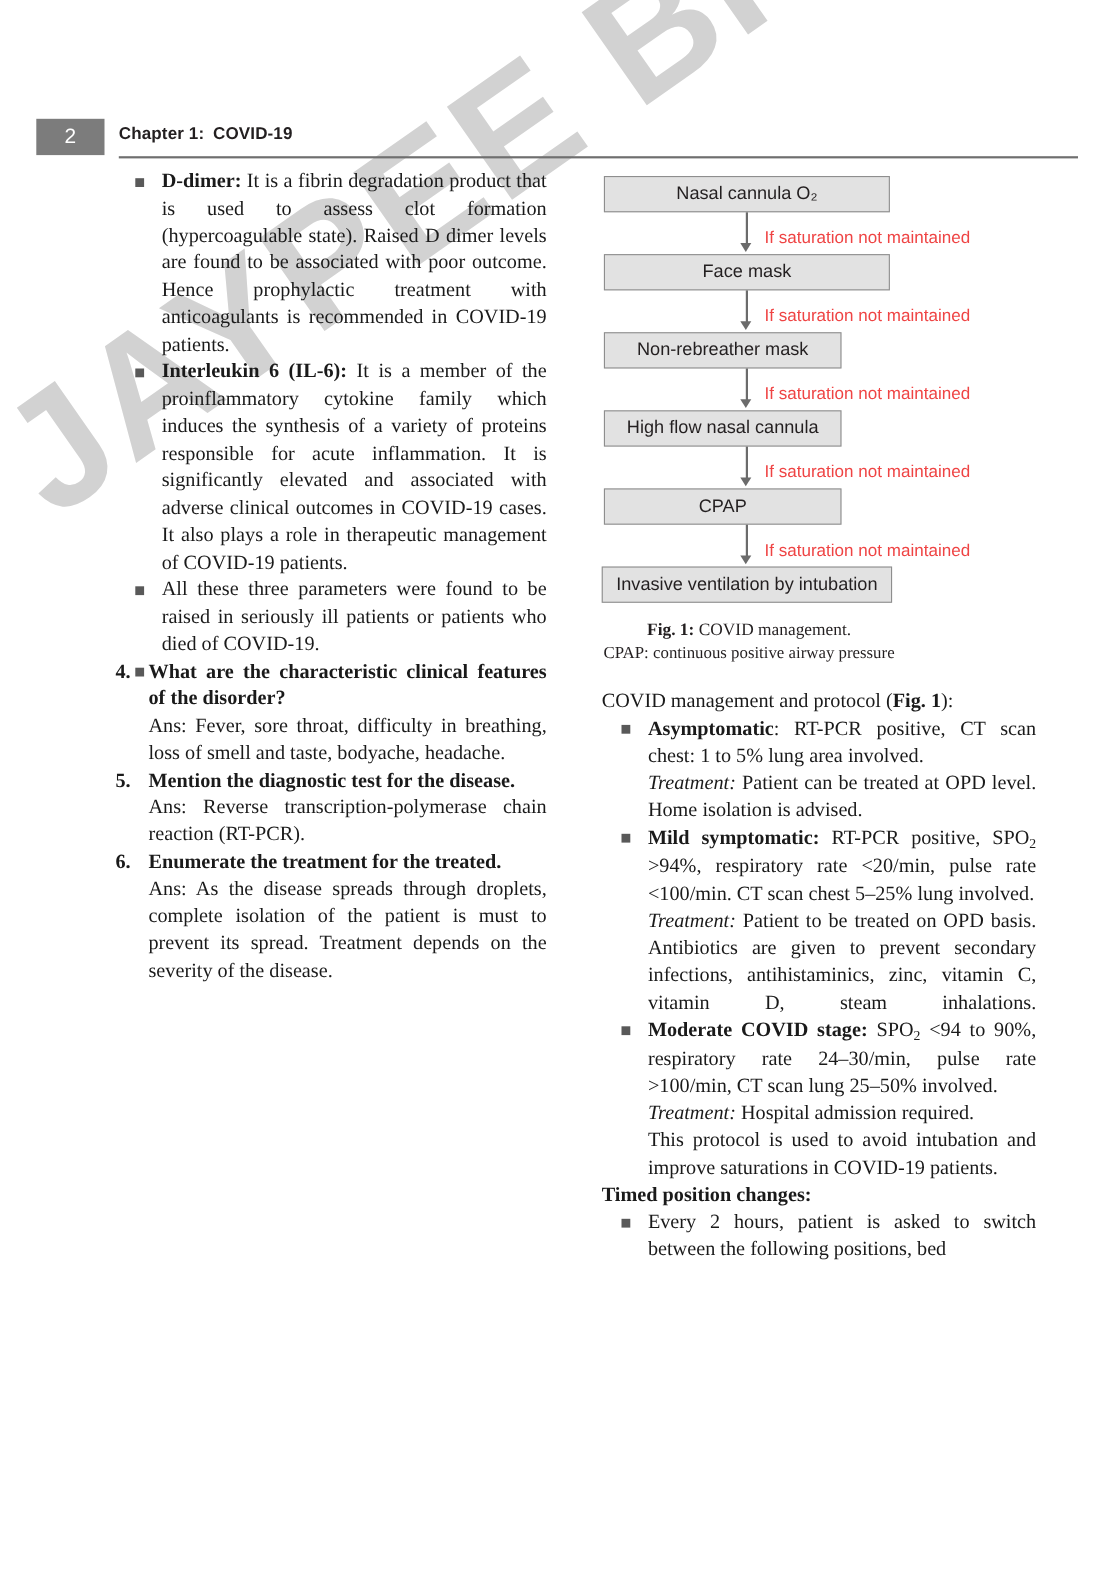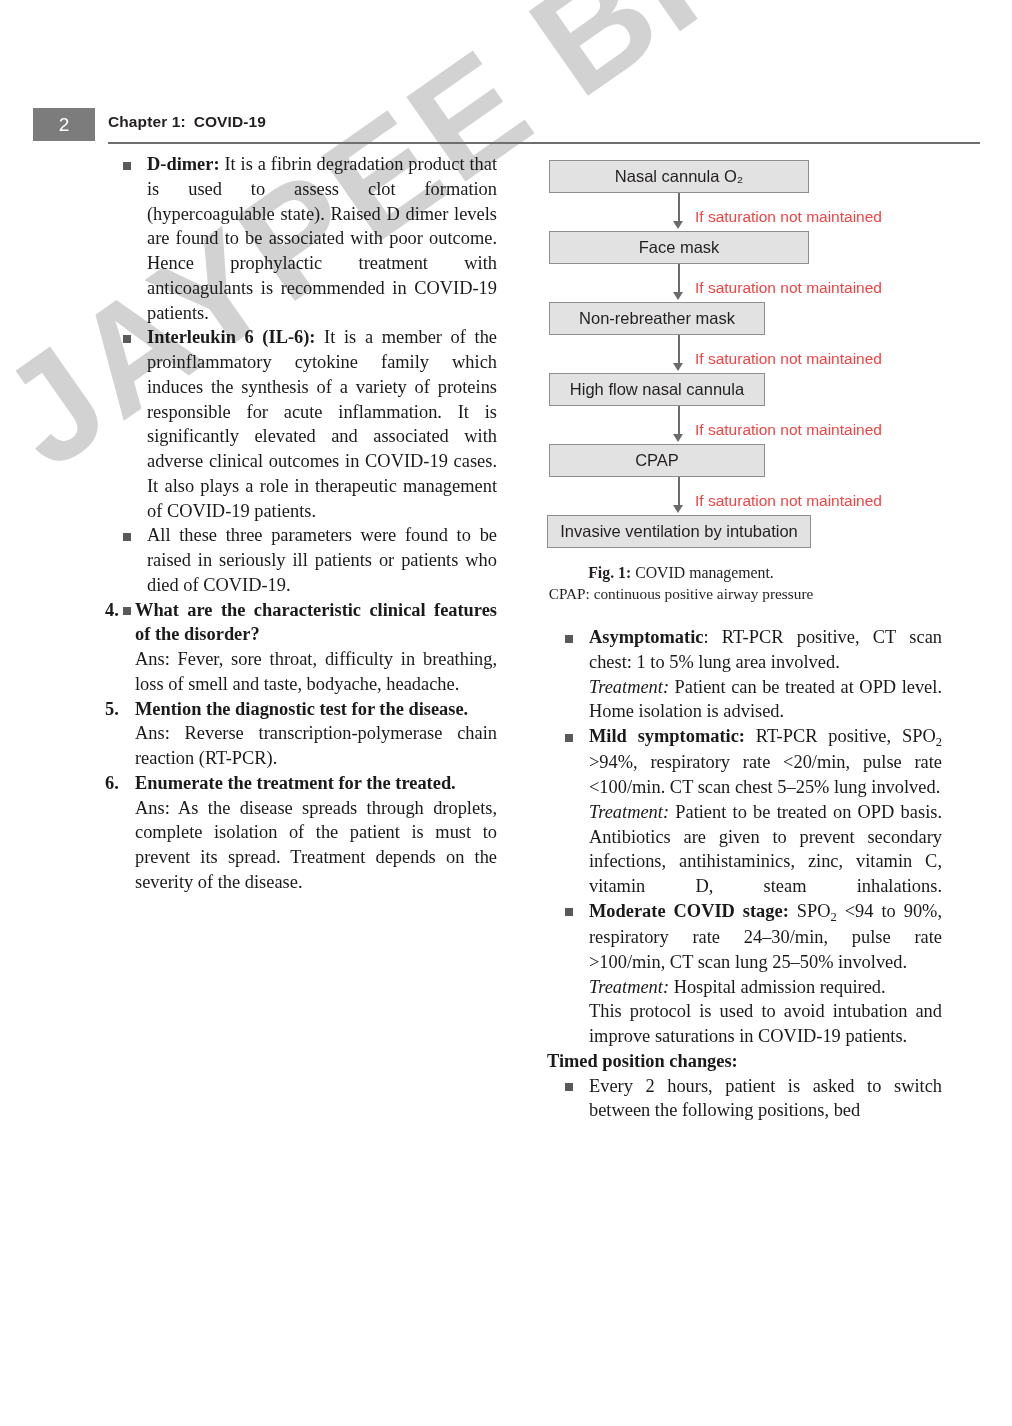--- a/index.html
+++ b/index.html
@@ -309,20 +309,21 @@
 
     <p class="qnum jlast-left">
       <span class="num">6.</span><span>Enumerate the treatment for the treated.</span>
     </p>
     <p class="ans jlast-left">Ans: As the disease spreads through droplets, complete isolation of the patient is must to prevent its spread. Treatment depends on the severity of the disease.</p>
 
   </div>
 
   <div class="col col-right">
 
+    <p><span>COVID management and protocol (</span><b>Fig. 1</b><span>):</span></p>
 
     <p class="bullet jlast-left">
       <span class="sq"></span><b>Asymptomatic</b><span>: RT-PCR positive, CT scan chest: 1 to 5% lung area involved.</span>
     </p>
     <p class="subind jlast-left">
       <i>Treatment:</i><span> Patient can be treated at OPD level. Home isolation is advised.</span>
     </p>
 
     <p class="bullet jlast-left">
       <span class="sq"></span><b>Mild symptomatic:</b><span> RT-PCR positive, SPO</span><sub>2</sub><span> &gt;94%, respiratory rate &lt;20/min, pulse rate &lt;100/min. CT scan chest 5–25% lung involved.</span>

